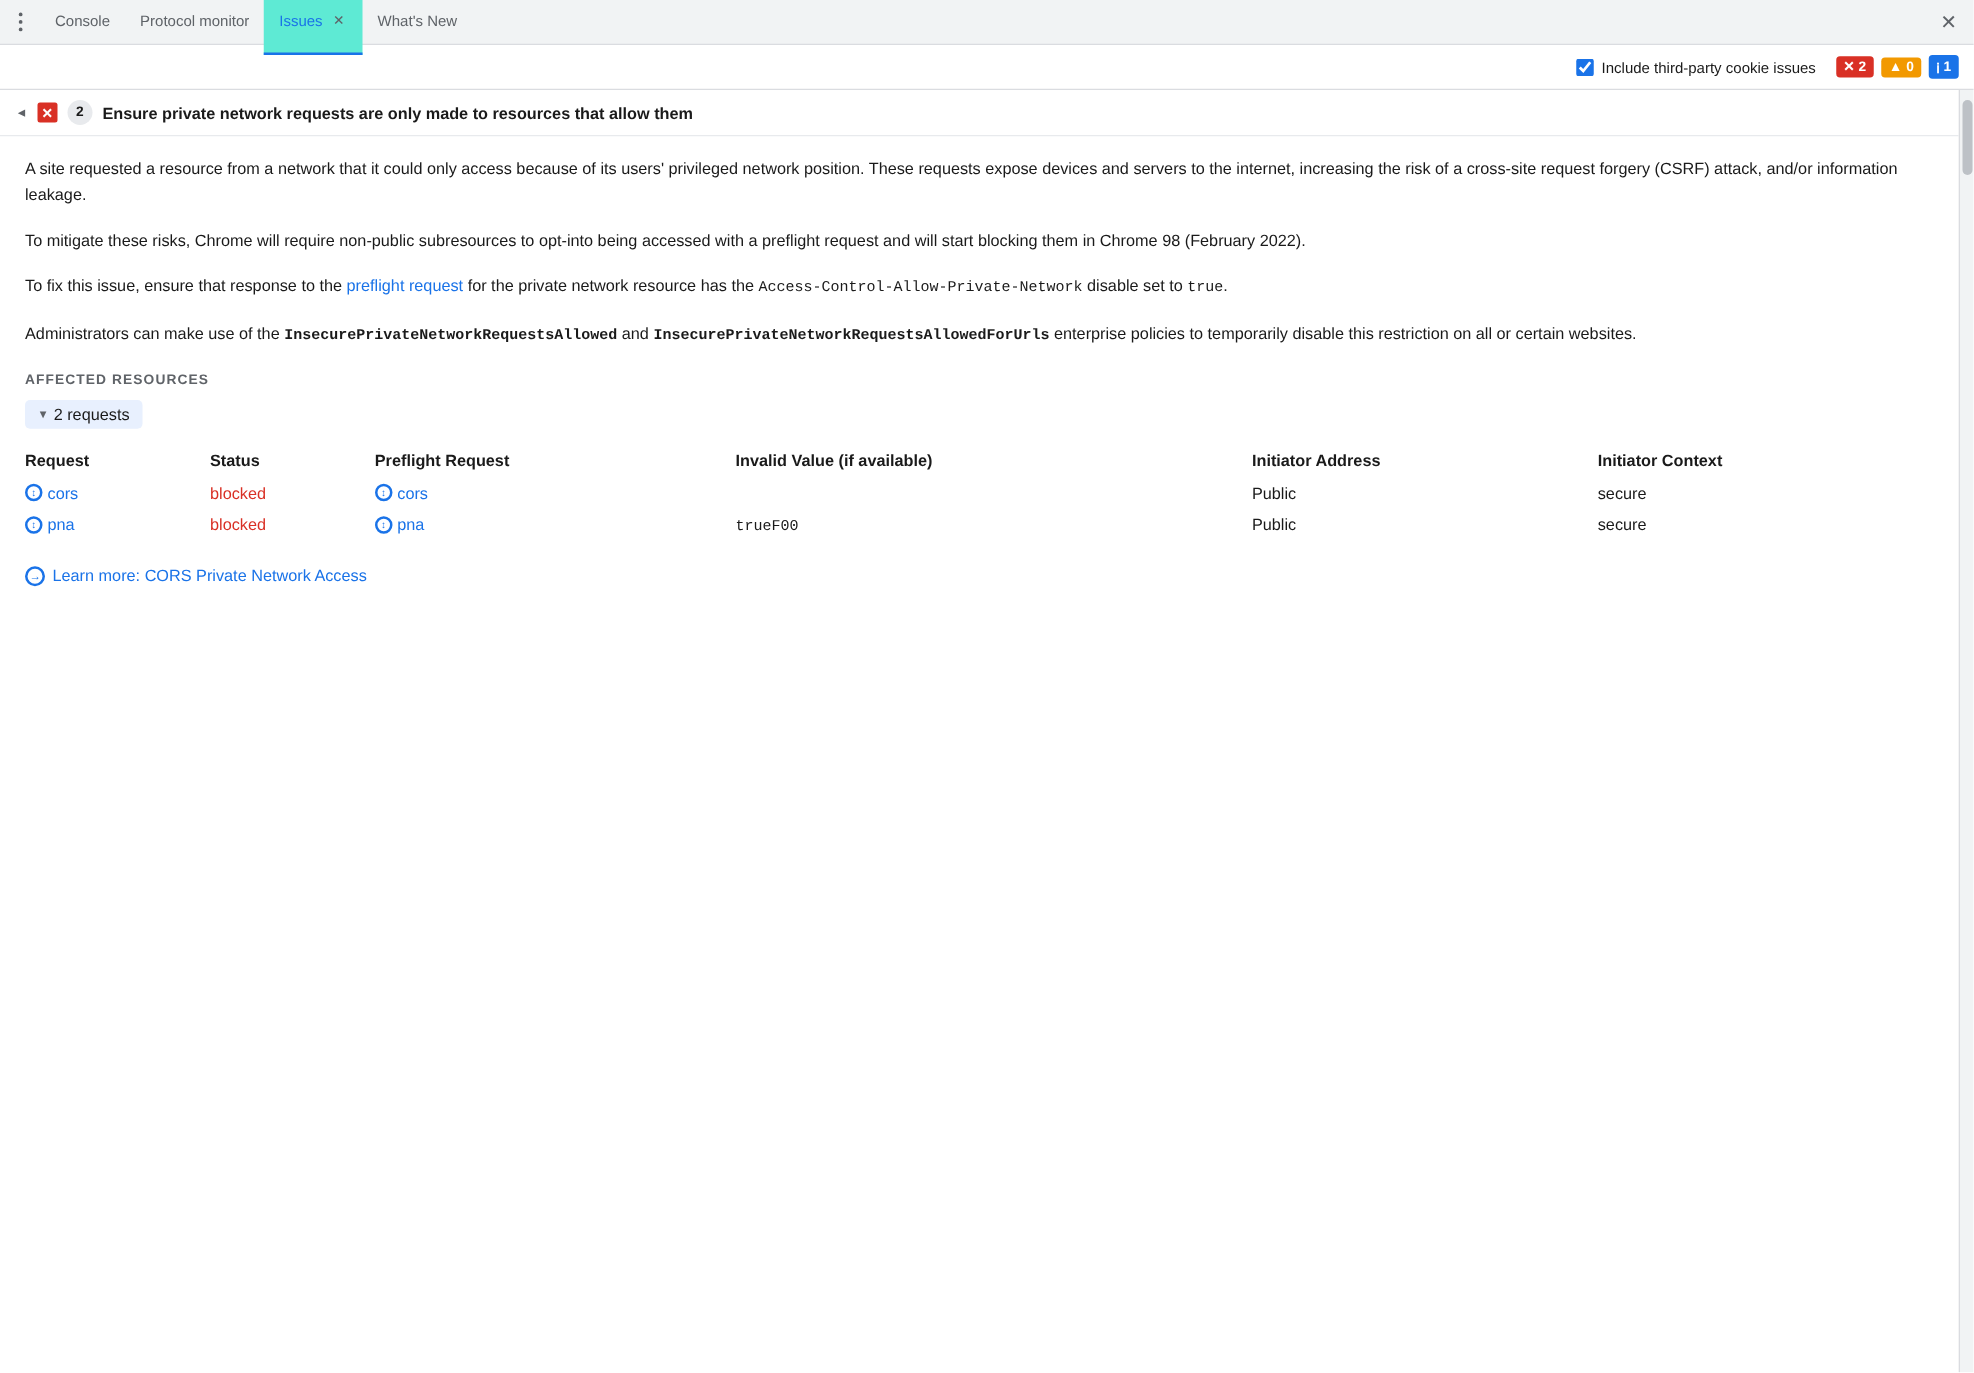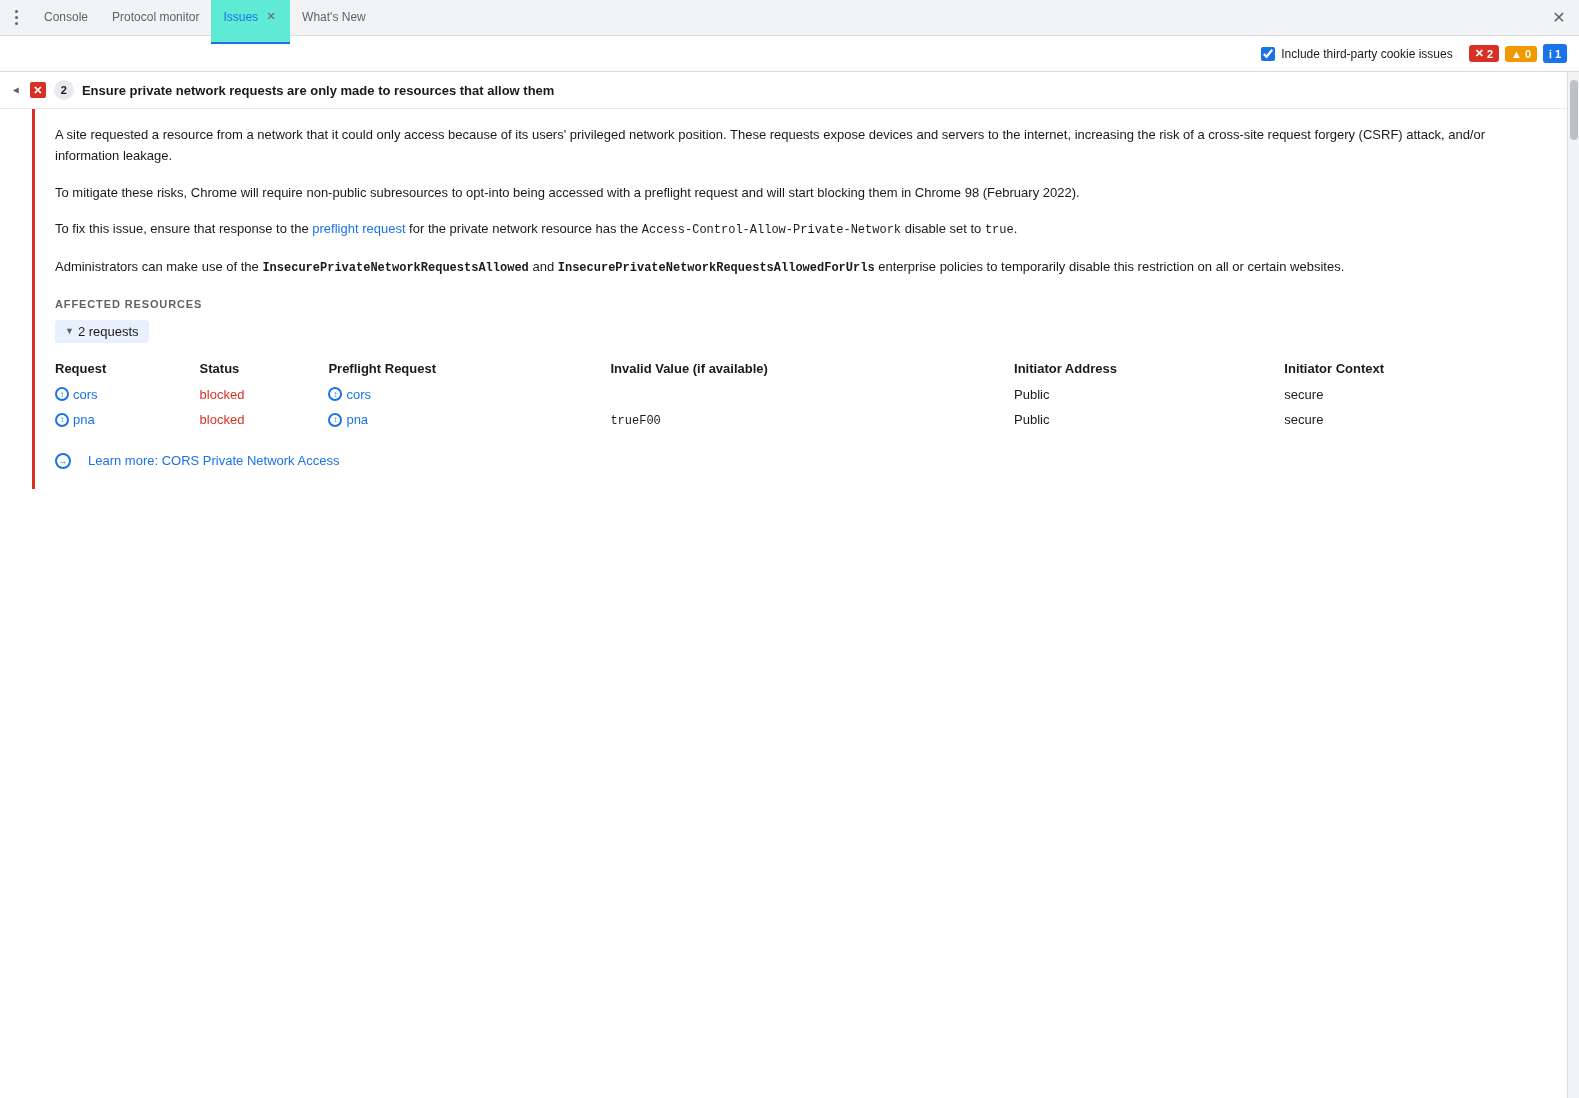--- a/index.html
+++ b/index.html
@@ -199,20 +199,21 @@
     .issue-title {
       font-size: 13px;
       font-weight: 700;
       color: #1a1a1a;
     }
 
     
     .issue-body {
       display: flex;
       padding: 0;
+      flex-direction: column;
     }
     .red-bar {
       width: 3px;
       background: #d93025;
       flex-shrink: 0;
       margin-left: 32px;
     }
     .issue-content {
       flex: 1;
       padding: 16px 20px 20px 20px;
@@ -311,21 +312,21 @@
     .mono {
       font-family: 'Courier New', monospace;
       font-size: 12px;
     }
 
     
     .learn-more-row {
       margin-top: 20px;
       display: flex;
       align-items: center;
-      gap: 17px;
+      gap: 6px;
     }
     .learn-more-icon {
       width: 16px;
       height: 16px;
       border: 2px solid #1a73e8;
       border-radius: 50%;
       display: inline-flex;
       align-items: center;
       justify-content: center;
       flex-shrink: 0;

